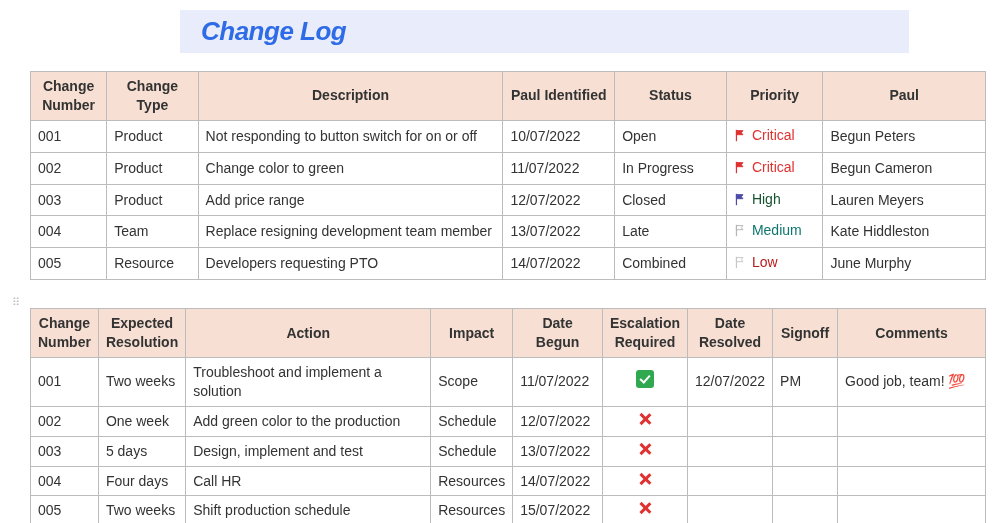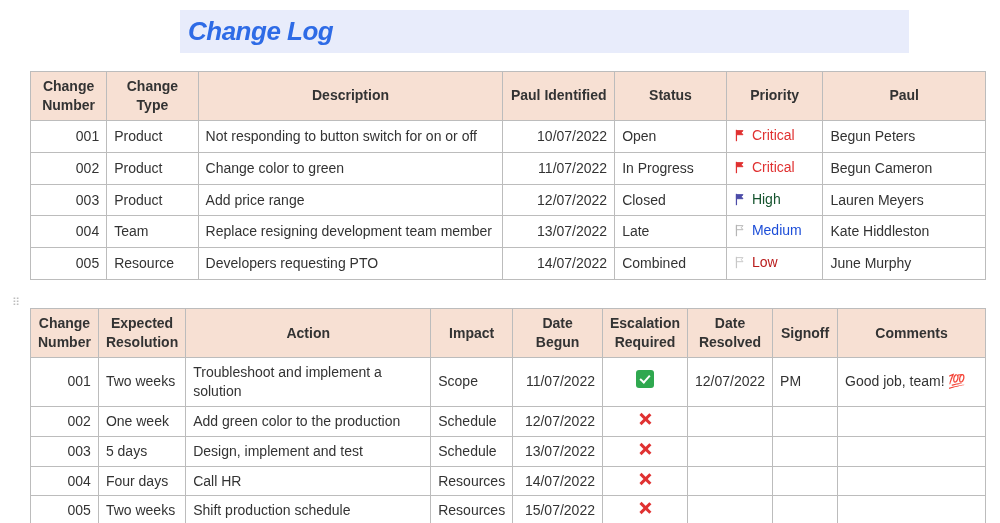--- a/index.html
+++ b/index.html
@@ -7,21 +7,21 @@
     margin: 0;
     padding: 10px 30px 20px 30px;
     font-family: "Segoe UI", Arial, sans-serif;
     font-size: 14px;
     color: #333;
     background: #fff;
     width: 1000px;
   }
   .title-band {
     background: #e8ecfb;
-    padding: 6px 8px;
+    padding: 6px 21px;
     margin-left: 150px;
     margin-bottom: 18px;
     width: 729px;
   }
   .title {
     color: #2e6be6;
     font-size: 26px;
     font-weight: 700;
     font-style: italic;
     letter-spacing: -0.5px;
@@ -36,21 +36,21 @@
     padding: 5px 7px;
     vertical-align: middle;
     line-height: 1.35;
   }
   th {
     background: #f7e0d3;
     font-weight: 700;
     text-align: center;
     color: #333;
   }
-  td.num { text-align: right; }
+  td.num { }
   td.center { text-align: center; }
   .flag-icon { display:inline-block; width:14px; margin-right:4px; vertical-align:-2px; }
   .esc-yes {
     display:inline-block; width:18px; height:18px; background:#2fa84f; border-radius:3px;
     position:relative;
   }
   .esc-yes::after {
     content:""; position:absolute; left:4px; top:5px; width:8px; height:4px;
     border-left:2px solid #fff; border-bottom:2px solid #fff; transform:rotate(-48deg);
   }
@@ -131,21 +131,21 @@
               <path d="M3 2h8l-2 2.5L11 7H3Z" fill="#4c4ca8" stroke="#4c4ca8" stroke-width="1.2"></path>
             </svg></span>High</td>
         <td>Lauren Meyers</td>
       </tr>
       <tr>
         <td class="num">004</td>
         <td>Team</td>
         <td>Replace resigning development team member</td>
         <td class="num">13/07/2022</td>
         <td>Late</td>
-        <td style="color:#1d4ed8"><span class="flag-icon"><svg width="13" height="13" viewBox="0 0 16 16">
+        <td style="color:#0f766e"><span class="flag-icon"><svg width="13" height="13" viewBox="0 0 16 16">
               <path d="M3 1v14" stroke="#b5b5b5" stroke-width="1.5"></path>
               <path d="M3 2h8l-2 2.5L11 7H3Z" fill="none" stroke="#b5b5b5" stroke-width="1.2"></path>
             </svg></span>Medium</td>
         <td>Kate Hiddleston</td>
       </tr>
       <tr>
         <td class="num">005</td>
         <td>Resource</td>
         <td>Developers requesting PTO</td>
         <td class="num">14/07/2022</td>

